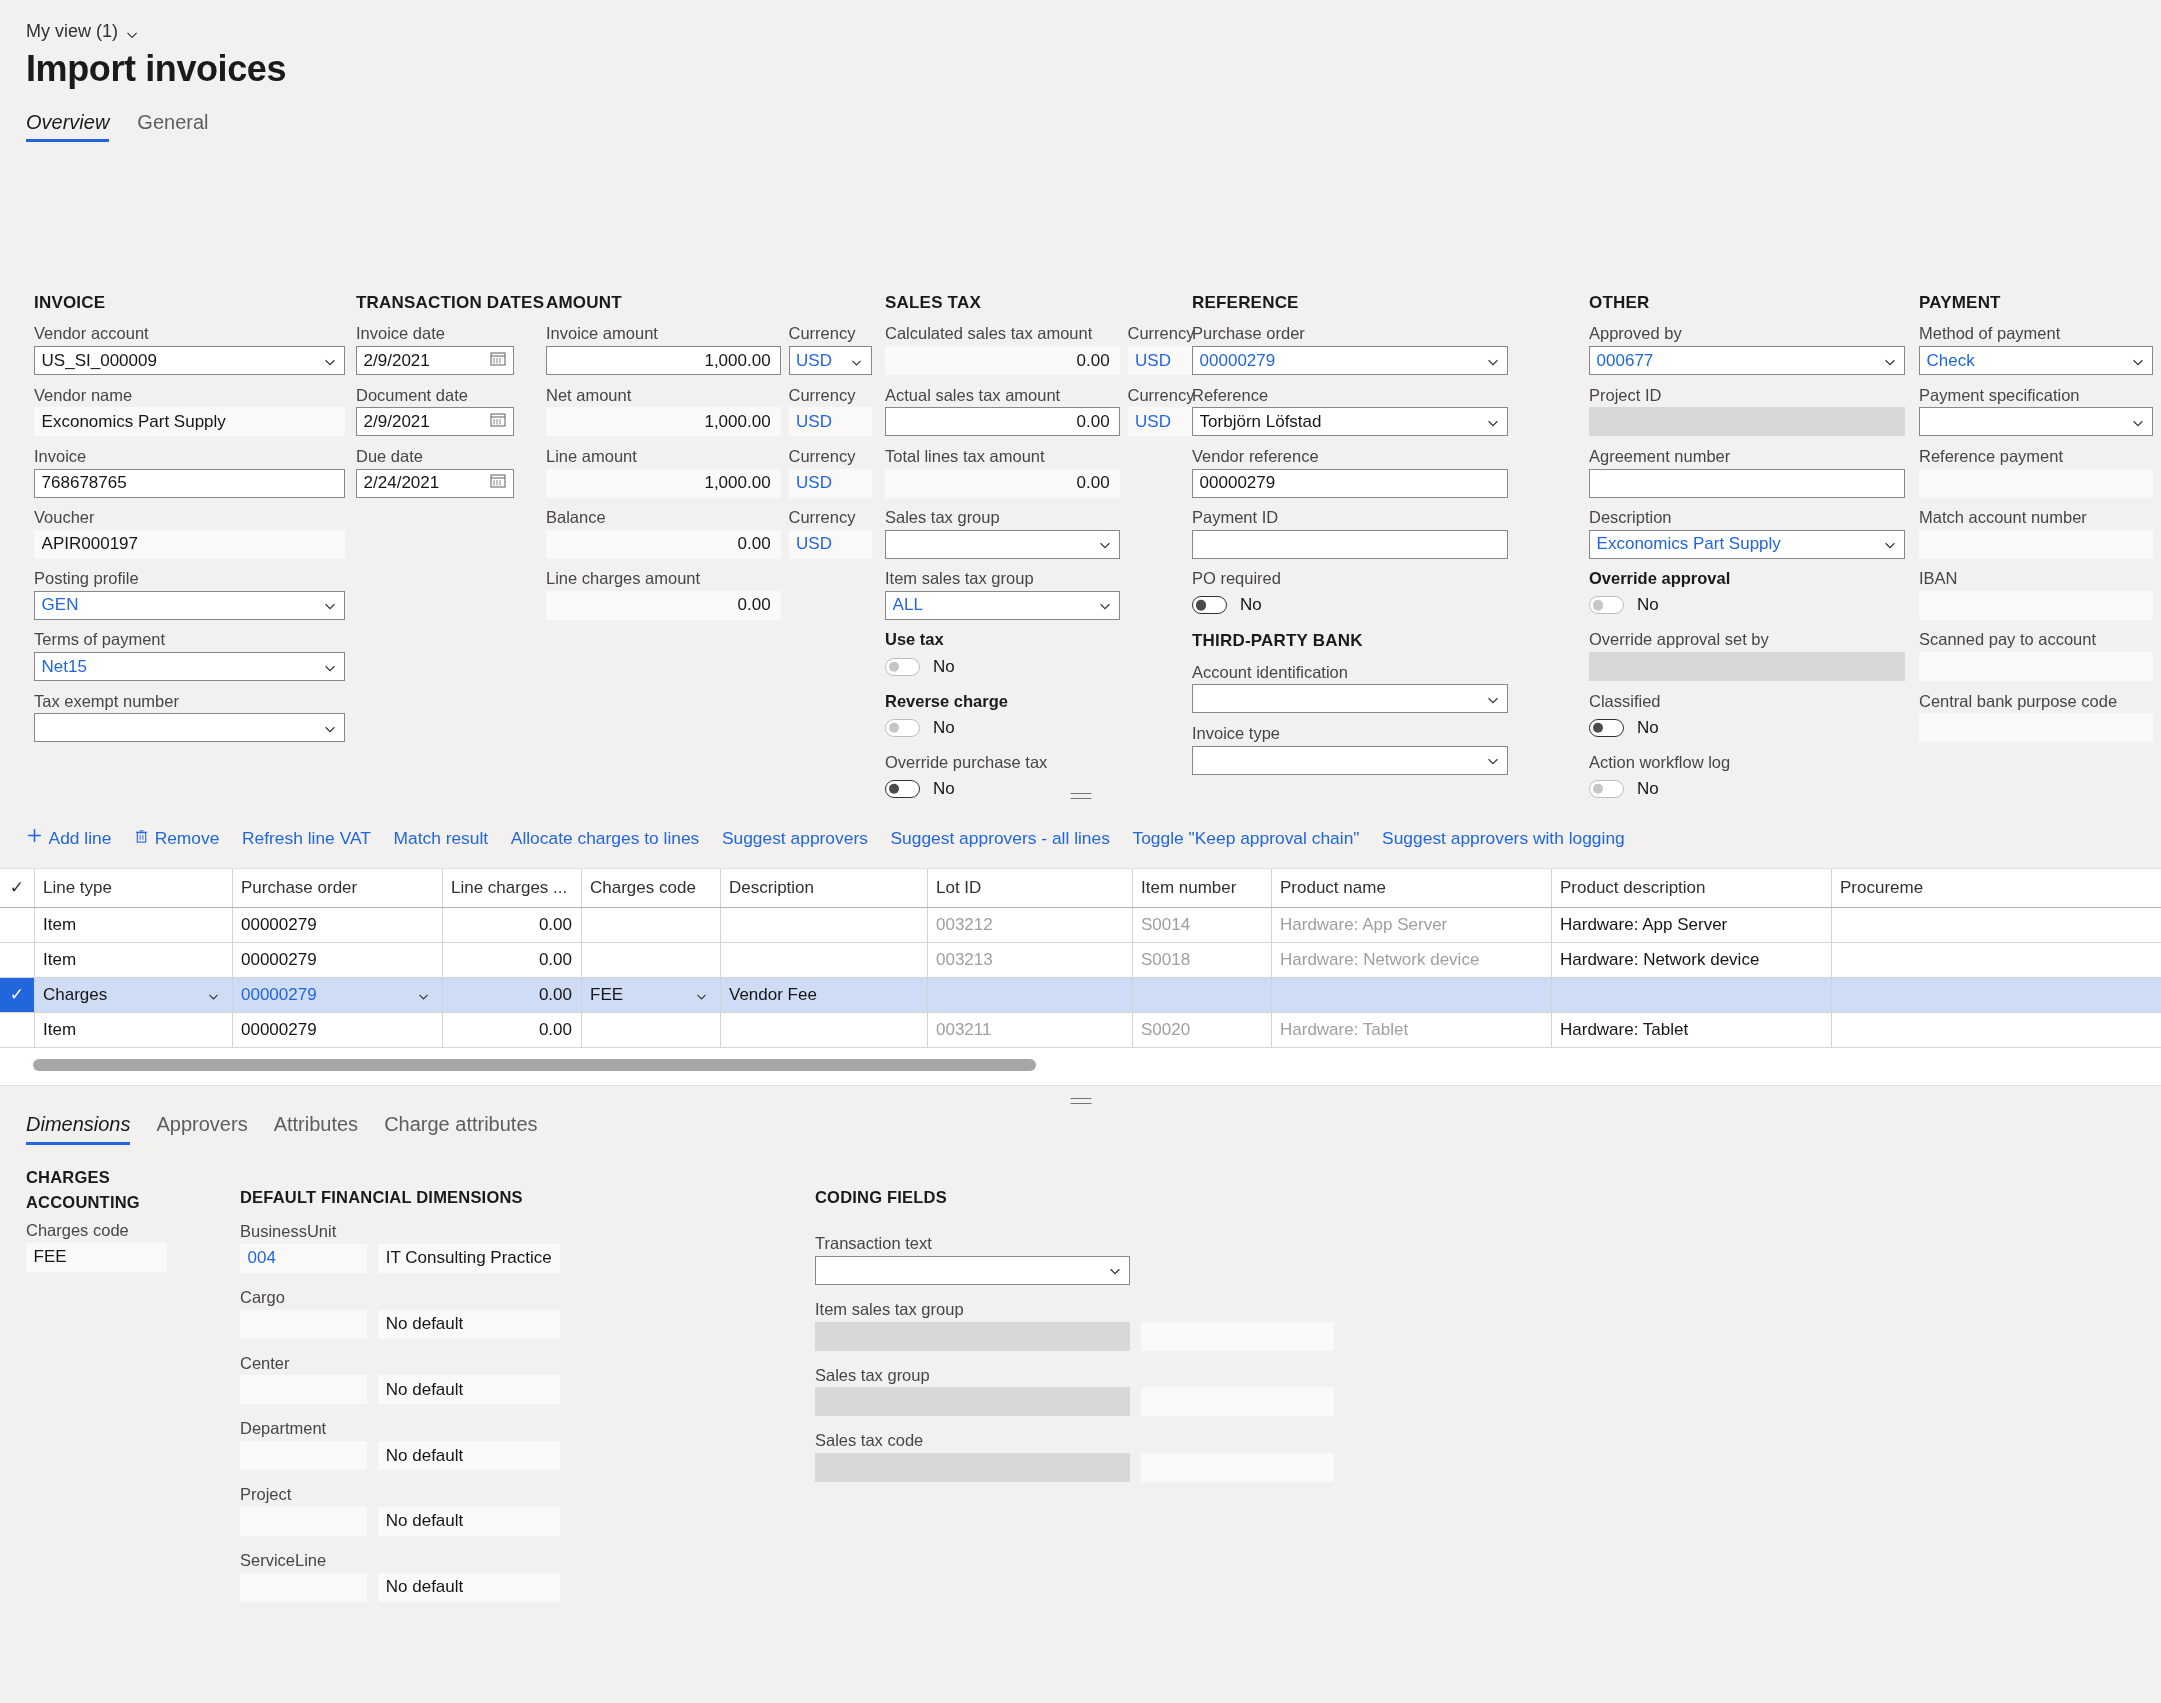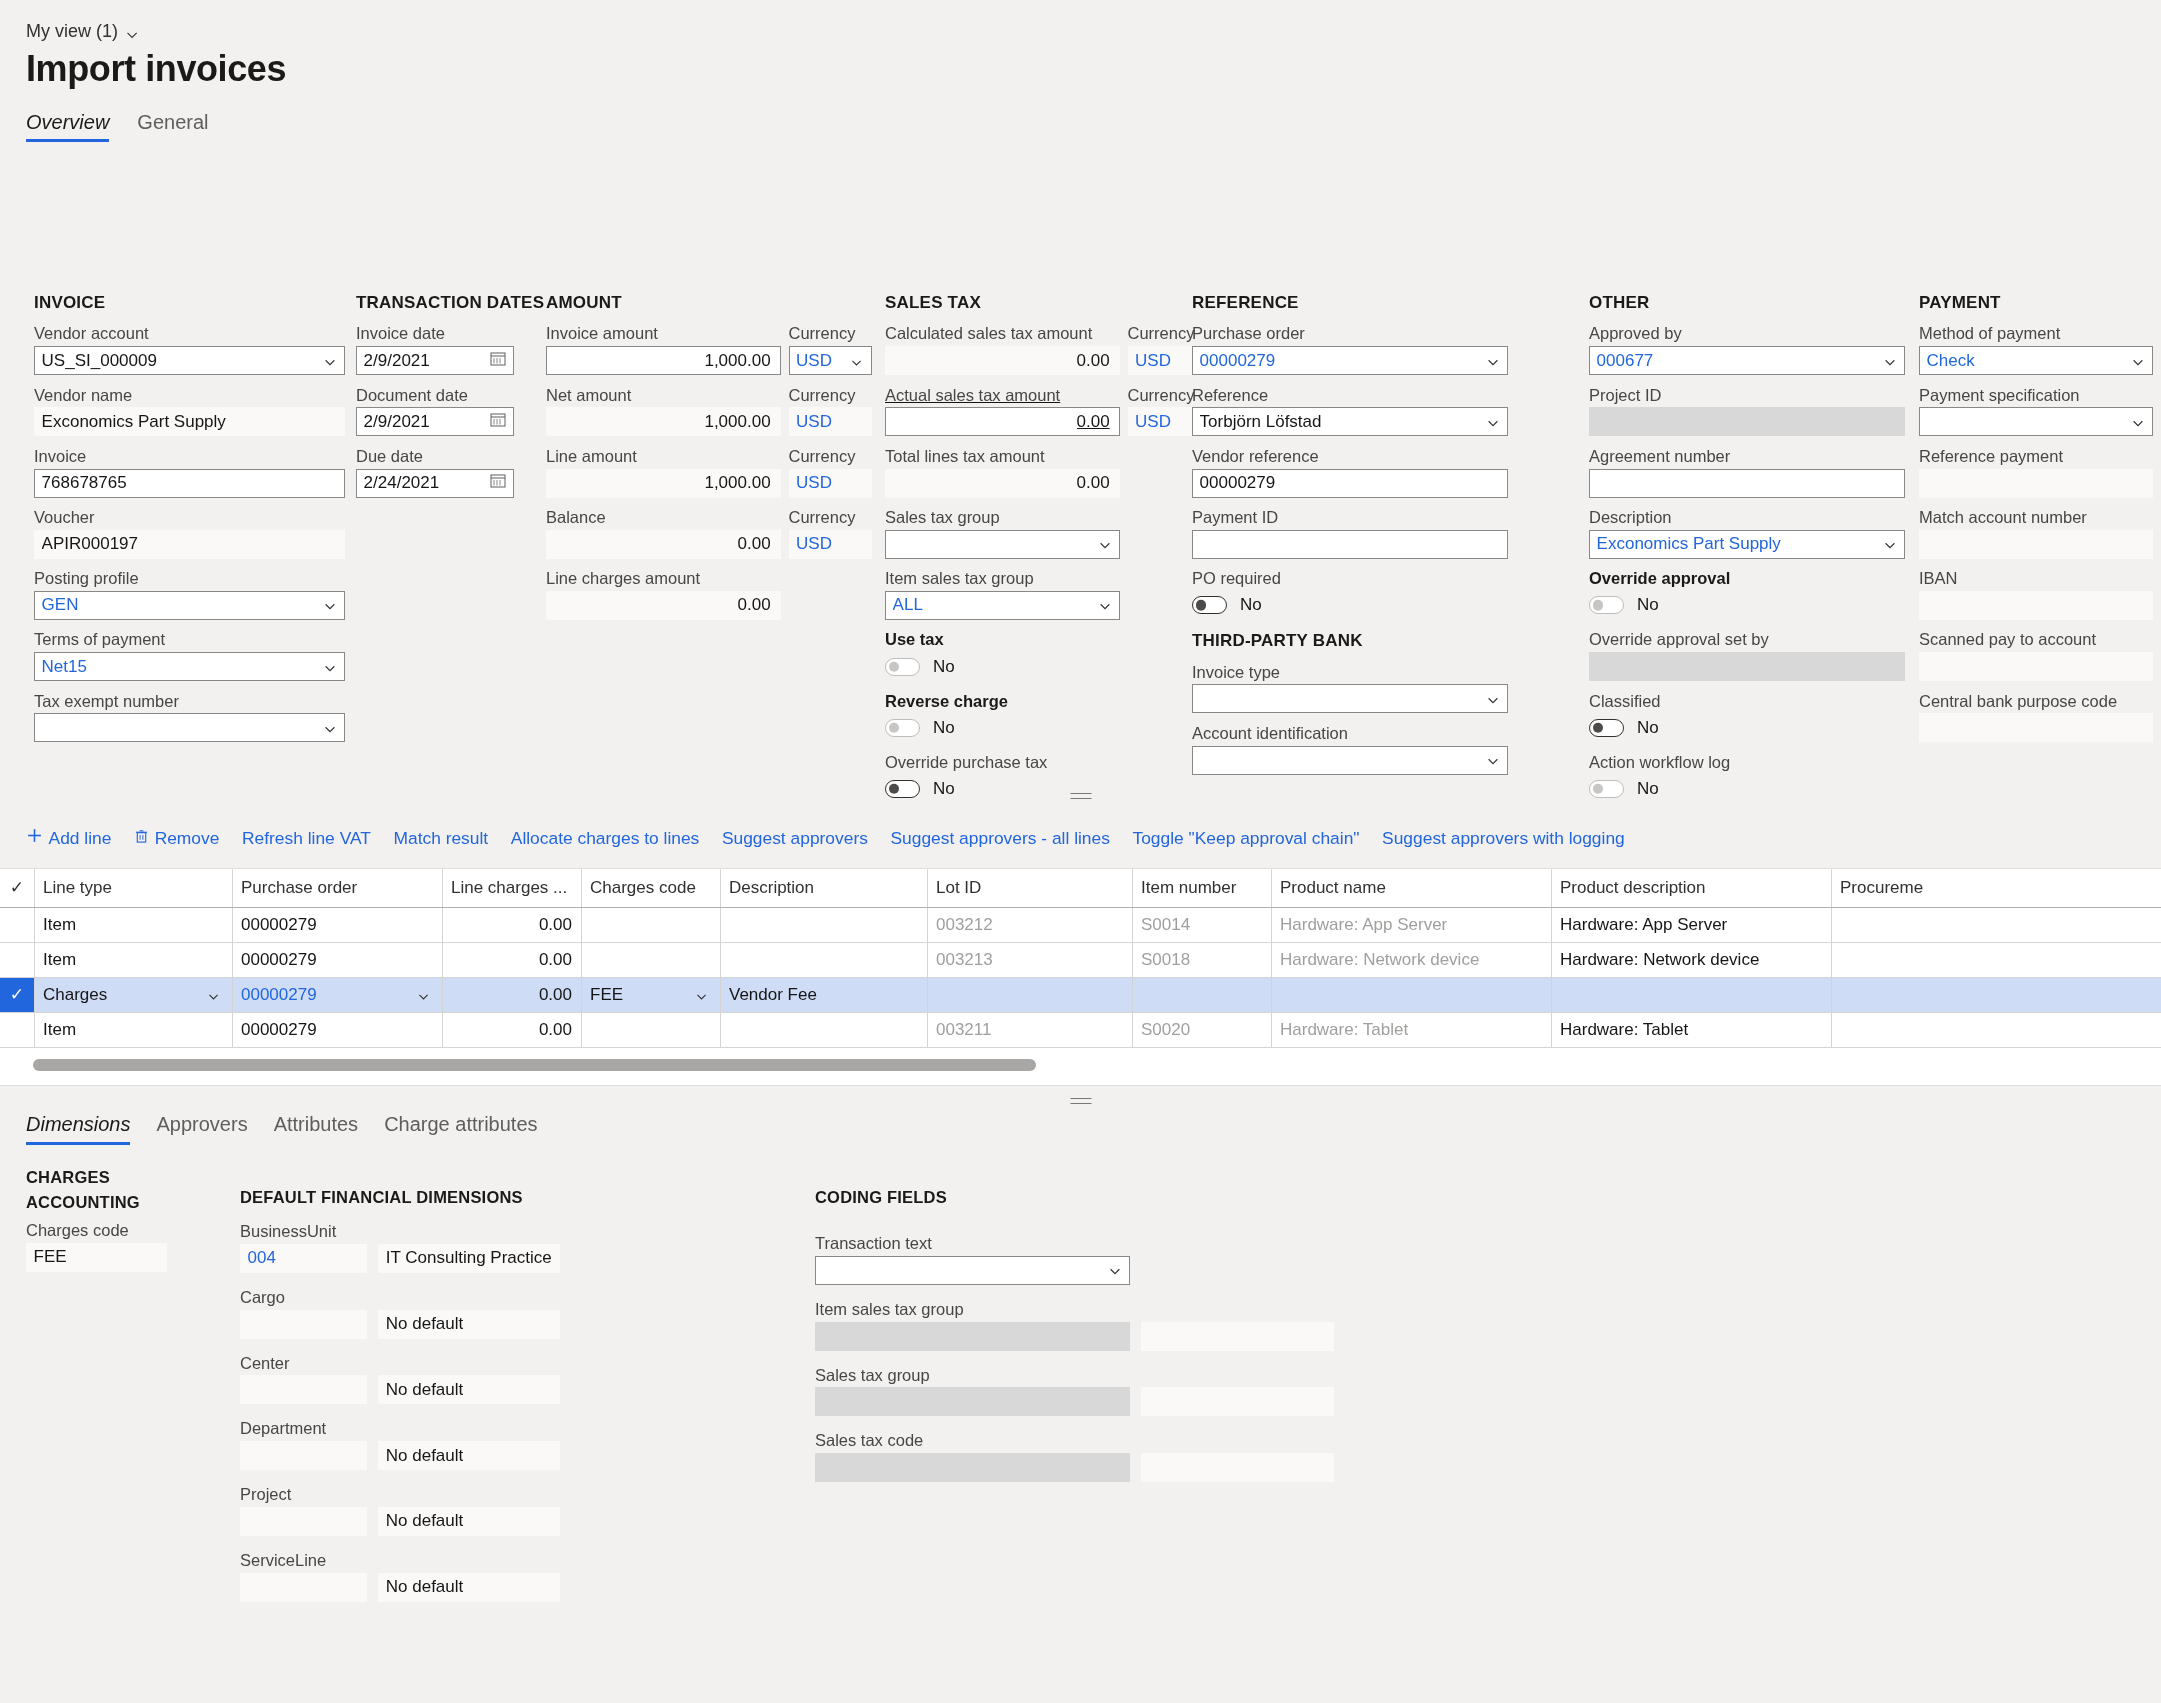--- a/index.html
+++ b/index.html
@@ -361,21 +361,21 @@
       </div>
       <div style="width:85px;">
         <span class="fld-lbl">Currency</span>
         <div class="ctl flat blue">
           <span class="txt">USD</span>
         </div>
       </div>
     </div>
 
     <div class="row2" style="margin-bottom:10.4px;">
-      <div style="width:235px;text-decoration:underline;">
+      <div style="width:235px;">
         <span class="fld-lbl">Actual sales tax amount</span>
         <div class="ctl num">
           <span class="txt">0.00</span>
         </div>
       </div>
       <div style="width:85px;">
         <span class="fld-lbl">Currency</span>
         <div class="ctl flat blue">
           <span class="txt">USD</span>
         </div>
@@ -483,31 +483,31 @@
         <span class="tgl on-ctl">
             <i></i>
           </span>
         <span class="tgl-txt">No</span>
       </div>
     </div>
 
     <div class="grp-title" style="margin-top:11.3px;">THIRD-PARTY BANK</div>
 
     <div class="fld">
+      <span class="fld-lbl">Account identification</span>
+      <div class="ctl">
+        <span class="txt"></span>
+        <span class="caret"><svg viewBox="0 0 16 16" width="14" height="14">
+              <path d="M3 6 L8 11 L13 6" fill="none" stroke="#323130" stroke-width="1.3"></path>
+            </svg></span>
+      </div>
+    </div>
+
+    <div class="fld">
       <span class="fld-lbl">Invoice type</span>
-      <div class="ctl">
-        <span class="txt"></span>
-        <span class="caret"><svg viewBox="0 0 16 16" width="14" height="14">
-              <path d="M3 6 L8 11 L13 6" fill="none" stroke="#323130" stroke-width="1.3"></path>
-            </svg></span>
-      </div>
-    </div>
-
-    <div class="fld">
-      <span class="fld-lbl">Account identification</span>
       <div class="ctl">
         <span class="txt"></span>
         <span class="caret"><svg viewBox="0 0 16 16" width="14" height="14">
               <path d="M3 6 L8 11 L13 6" fill="none" stroke="#323130" stroke-width="1.3"></path>
             </svg></span>
       </div>
     </div>
   </div>
 
   <div class="col" style="left:1589px; top:151px; width:316px;">

